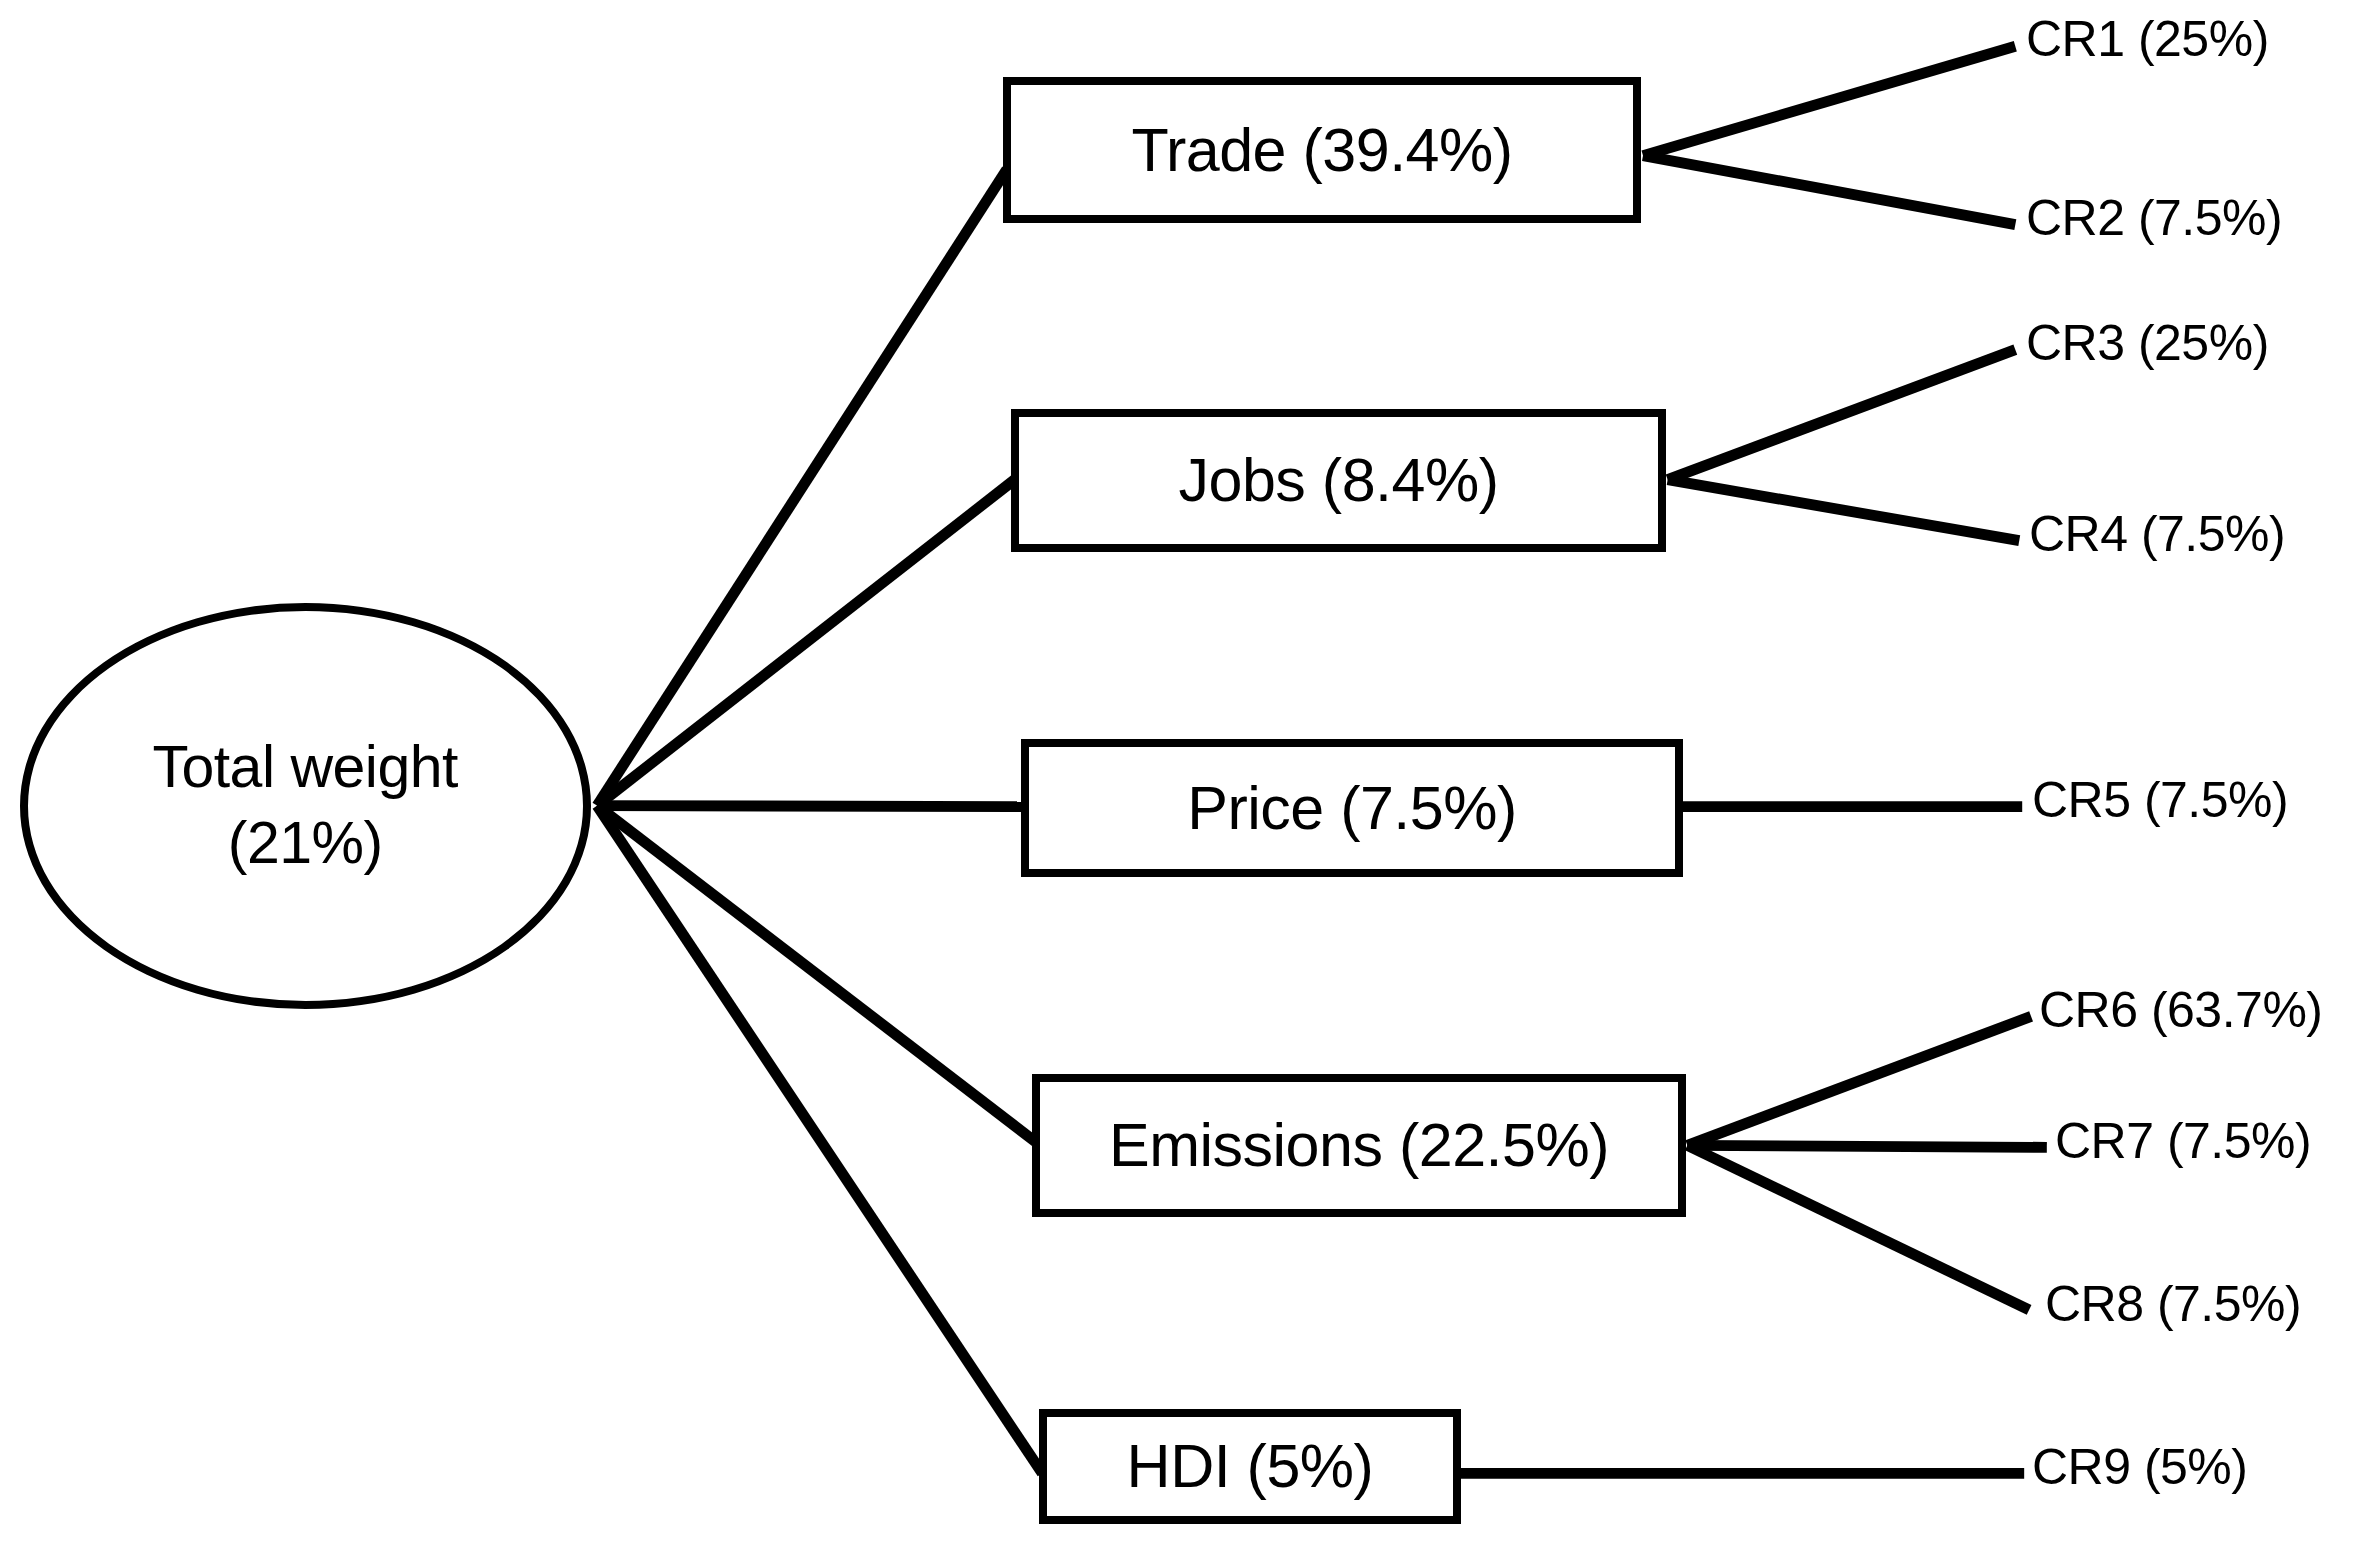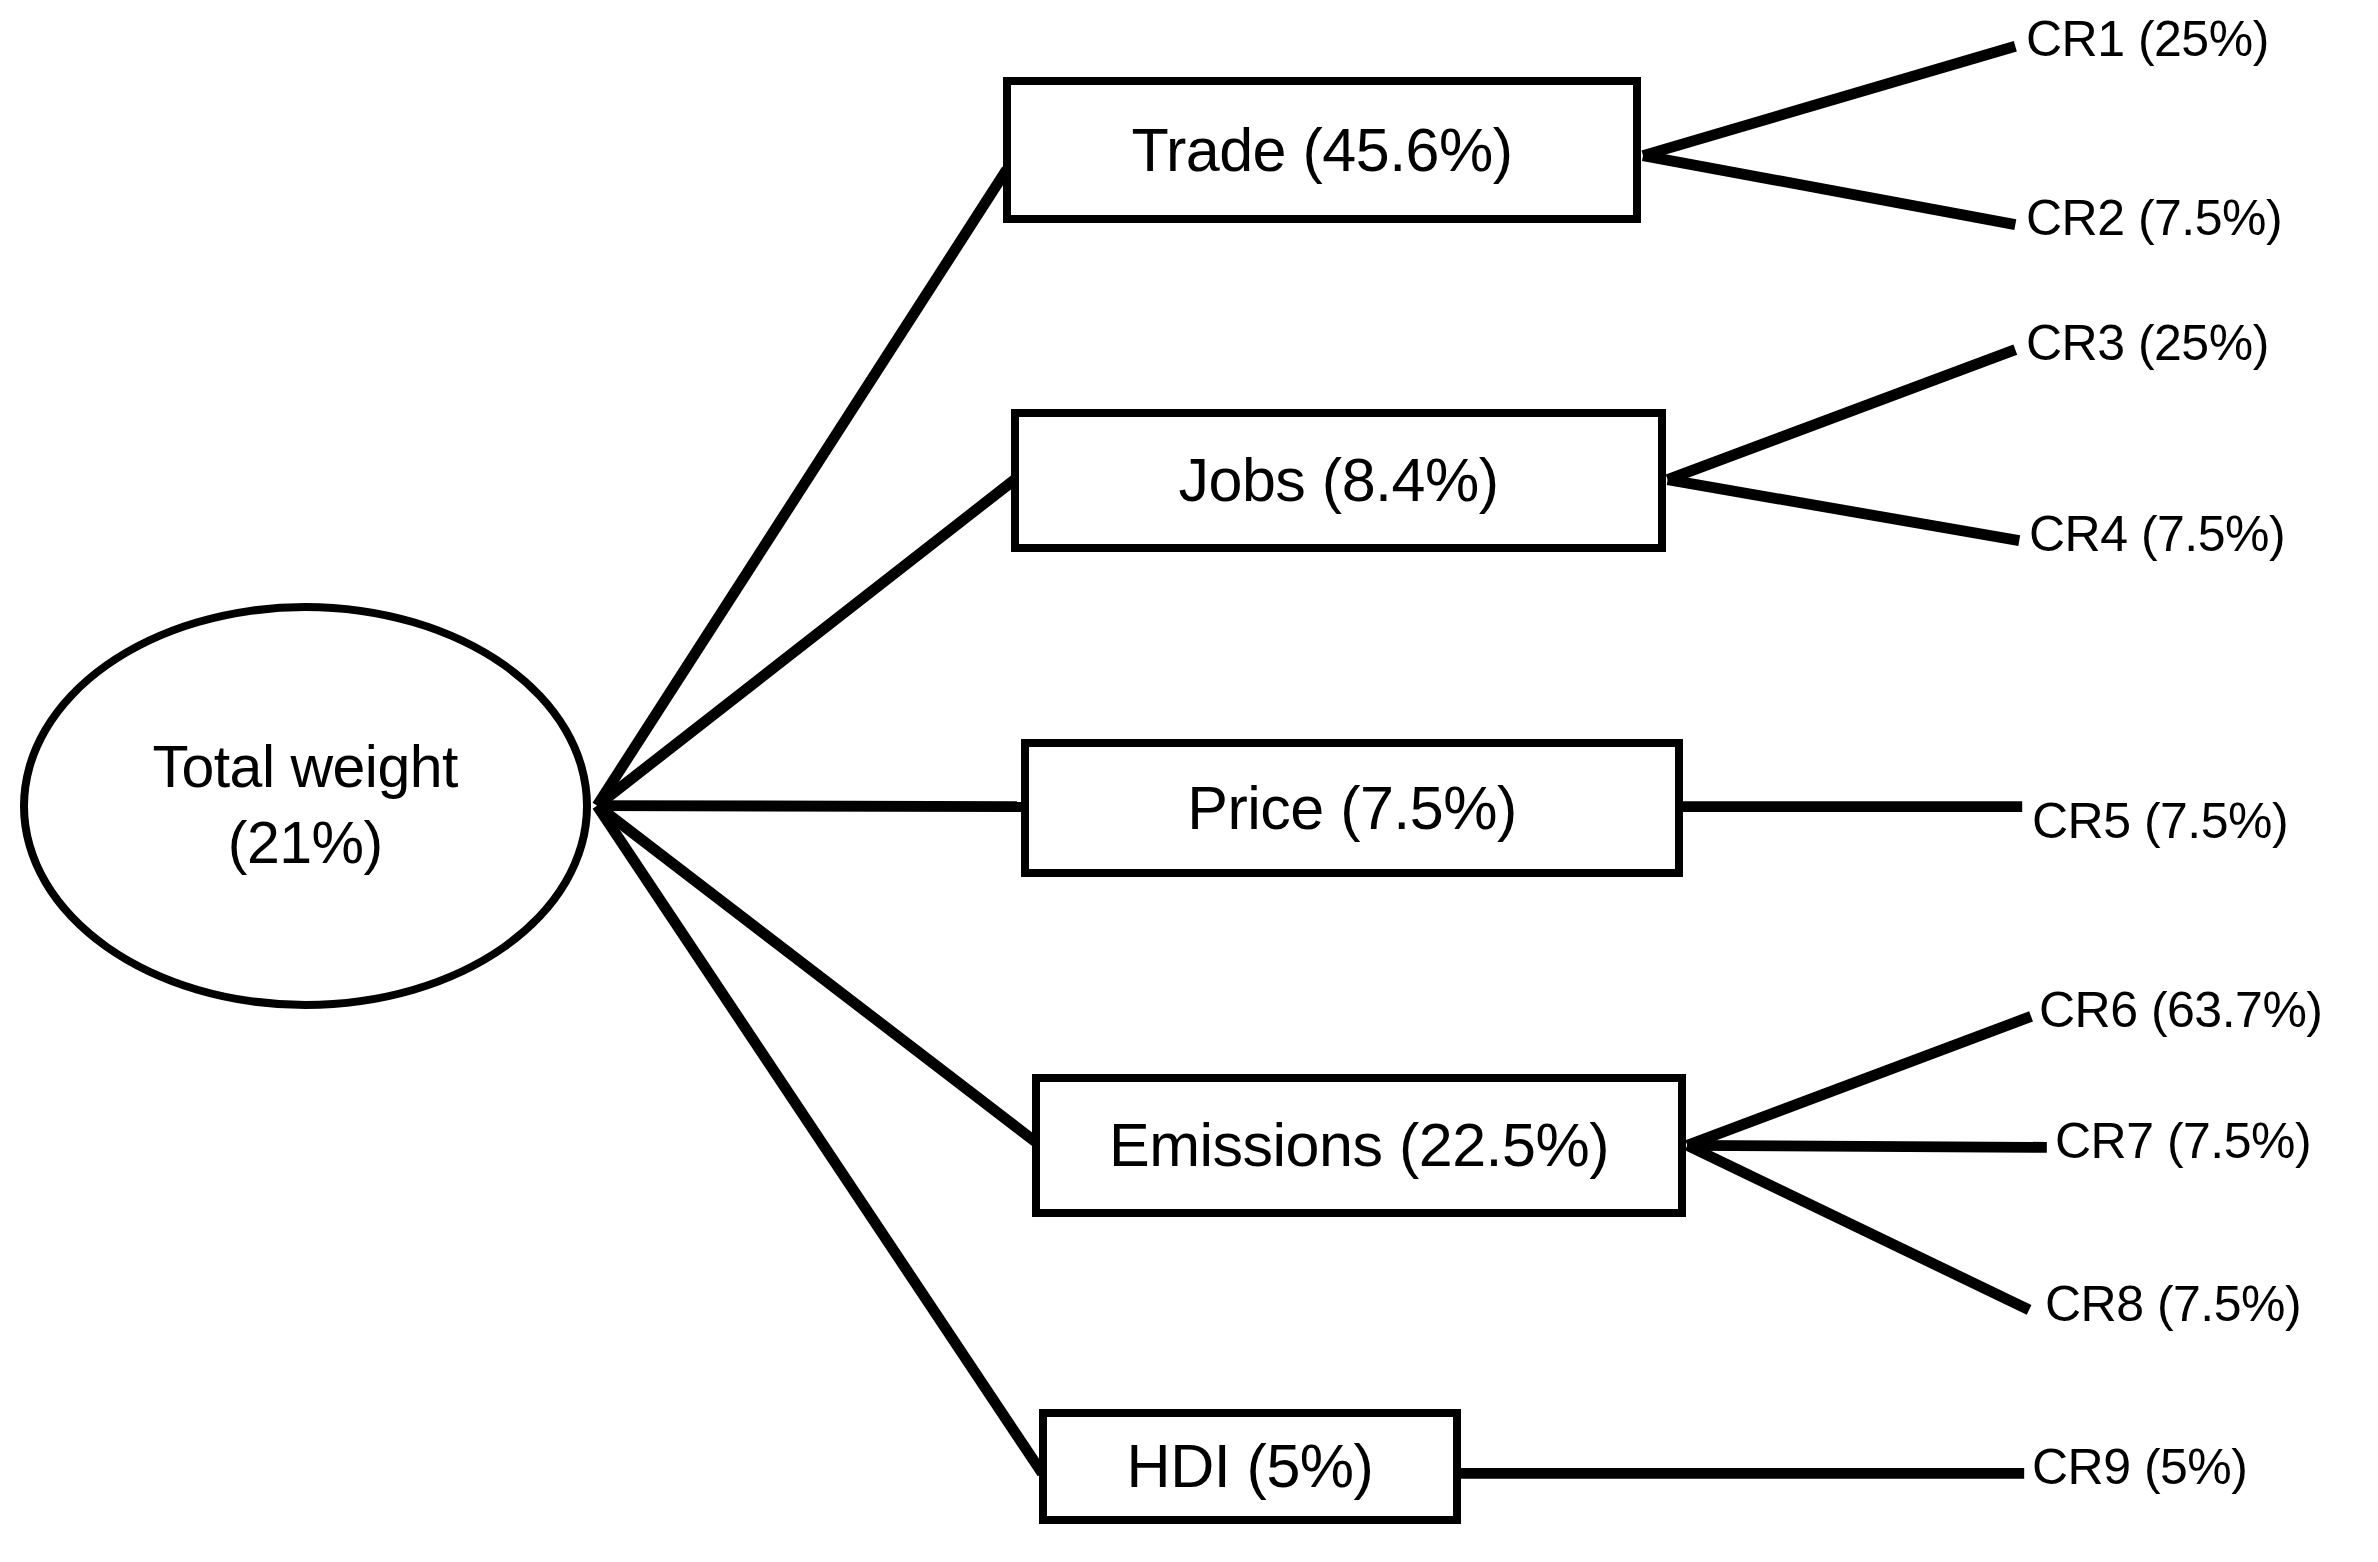--- a/index.html
+++ b/index.html
@@ -93,21 +93,21 @@
       <line x1="1483" y1="1496" x2="2055" y2="1496"></line>
     </g>
   </svg>
 
   <div class="node root-ellipse" style="left:19.7px; top:603px; width:571px; height:406px;">
     <span class="label">Total weight</span>
     <span class="label">(21%)</span>
   </div>
 
   <div class="node box" style="left:1003px; top:77px; width:638px; height:146px;">
-    <span class="label">Trade (45.6%)</span>
+    <span class="label">Trade (39.4%)</span>
   </div>
 
   <div class="node box" style="left:1011px; top:409px; width:655px; height:143px;">
     <span class="label">Jobs (8.4%)</span>
   </div>
 
   <div class="node box" style="left:1021px; top:739px; width:662px; height:138px;">
     <span class="label">Price (7.5%)</span>
   </div>
 
@@ -120,21 +120,21 @@
   </div>
 
   <div class="leaf" style="left:2026px; top:13.8px;">CR1 (25%)</div>
 
   <div class="leaf" style="left:2026px; top:193px;">CR2 (7.5%)</div>
 
   <div class="leaf" style="left:2026px; top:318px;">CR3 (25%)</div>
 
   <div class="leaf" style="left:2029px; top:509px;">CR4 (7.5%)</div>
 
-  <div class="leaf" style="left:2032px; top:775px;margin-top:21px;">CR5 (7.5%)</div>
+  <div class="leaf" style="left:2032px; top:775px;">CR5 (7.5%)</div>
 
   <div class="leaf" style="left:2039px; top:985px;">CR6 (63.7%)</div>
 
   <div class="leaf" style="left:2055px; top:1116px;">CR7 (7.5%)</div>
 
   <div class="leaf" style="left:2037px; top:1279px;margin-left:8px;">CR8 (7.5%)</div>
 
   <div class="leaf" style="left:2032px; top:1442px;">CR9 (5%)</div>
 
 </div>

